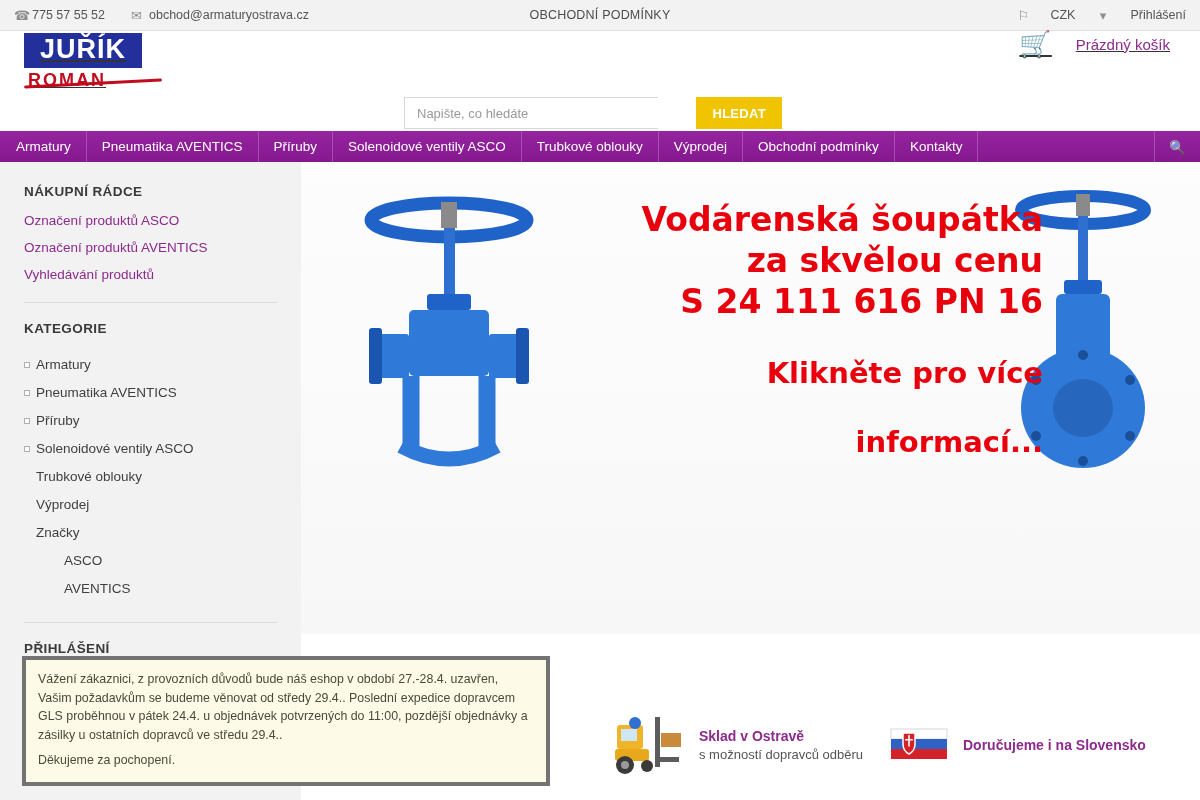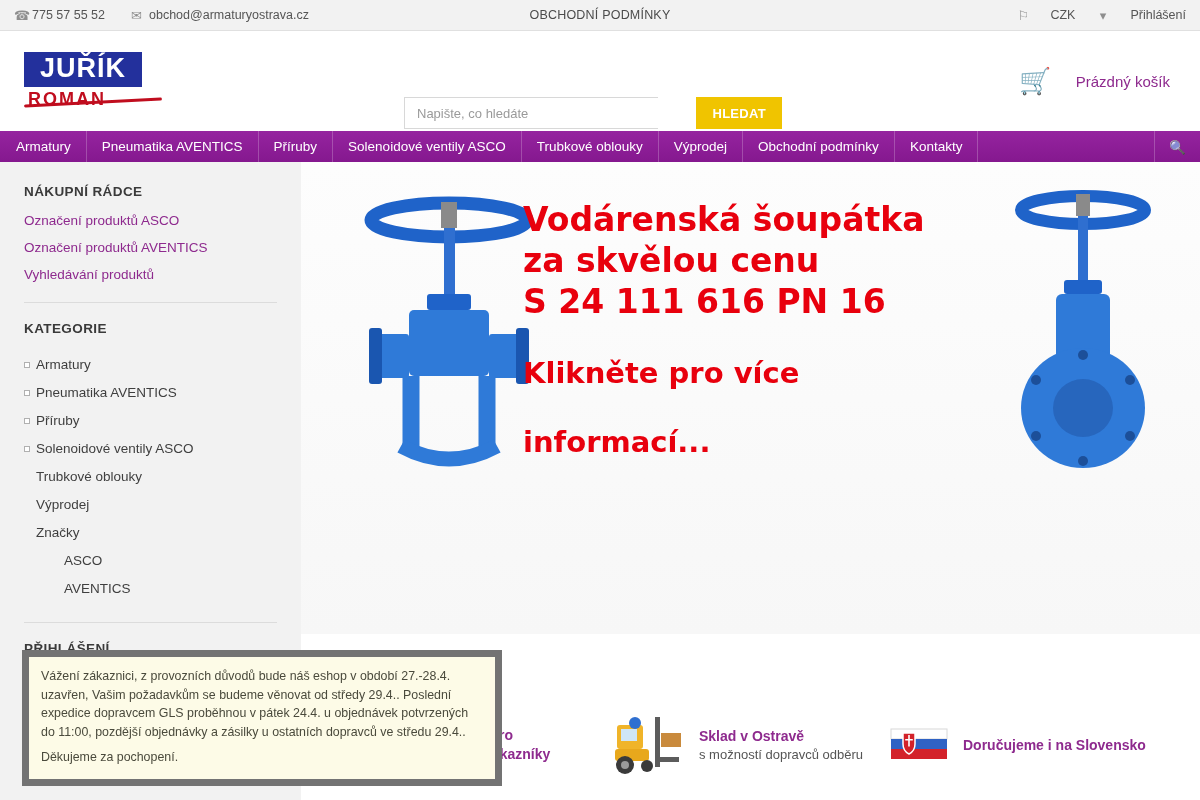--- a/index.html
+++ b/index.html
@@ -31,24 +31,25 @@
     font-size: 12.5px; letter-spacing: .2px; color: #4b4b4b; pointer-events: none;
   }
   .topbar .center-link span { pointer-events: auto; }
   .topbar .right { margin-left: auto; display: flex; align-items: center; gap: 22px; z-index: 2; }
   .topbar .right .cur { display: flex; align-items: center; gap: 22px; }
 
   
   .header {
     height: 100px;
     display: flex;
-    align-items: center;
+    align-items: flex-start;
     padding: 0 18px;
     background: #fff;
     position: relative;
+    text-decoration: underline;
   }
   .logo {
     width: 140px; height: 62px; margin-left: 6px;
     display: flex; flex-direction: column; justify-content: center;
     position: relative;
   }
   .logo .j-top {
     background: #23309c;
     color: #fff;
     font-weight: bold;
@@ -142,21 +143,21 @@
   .side-h2 { font-size: 13.5px; font-weight: bold; color: #3a3a3a; letter-spacing: .4px; }
   .login-box {
     border: 1px solid #d8d8d8; background: #fff; height: 32px; margin-top: 12px;
   }
 
   
   .main { flex: 1; position: relative; background: #fff; }
   .banner {
     height: 472px;
     background: linear-gradient(#fdfdfd, #f7f7f7);
-    position: relative; overflow: hidden;
+    position: relative; overflow: hidden; text-align: right;
   }
   .banner .txt {
     position: absolute; left: 222px; top: 38px; width: 520px;
   }
   .banner .l1 {
     color: #e8000d; font-weight: bold; font-size: 33px; line-height: 1.24;
     font-family: "DejaVu Sans", sans-serif;
   }
   .banner .l2 {
     color: #e8000d; font-weight: bold; font-size: 29px; line-height: 1.3; margin-top: 32px;
@@ -174,22 +175,22 @@
   }
   .feat { display: flex; align-items: center; gap: 14px; }
   .feat.f1 { width: 300px; }
   .feat.f2 { width: 278px; }
   .feat.f3 { width: 270px; }
   .feat .ftxt .t1 { color: #8e2a8e; font-weight: bold; font-size: 14px; line-height: 1.35; }
   .feat .ftxt .t2 { color: #555; font-size: 13px; line-height: 1.35; }
 
   
   .notice {
-    position: absolute; left: 22px; bottom: 14px; width: 480px;
-    background: #fdfbe7; border: 7px solid #737373;
+    position: absolute; left: 22px; bottom: 14px; width: 528px;
+    background: #fdfbe7; border: 4px solid #737373;
     padding: 10px 12px 12px 12px;
     font-size: 12.4px; color: #4a4a3c; line-height: 1.5;
     z-index: 40;
   }
   .notice p { margin: 0; }
   .notice .thanks { margin-top: 7px; }
 </style>
 </head>
 <body>
 

